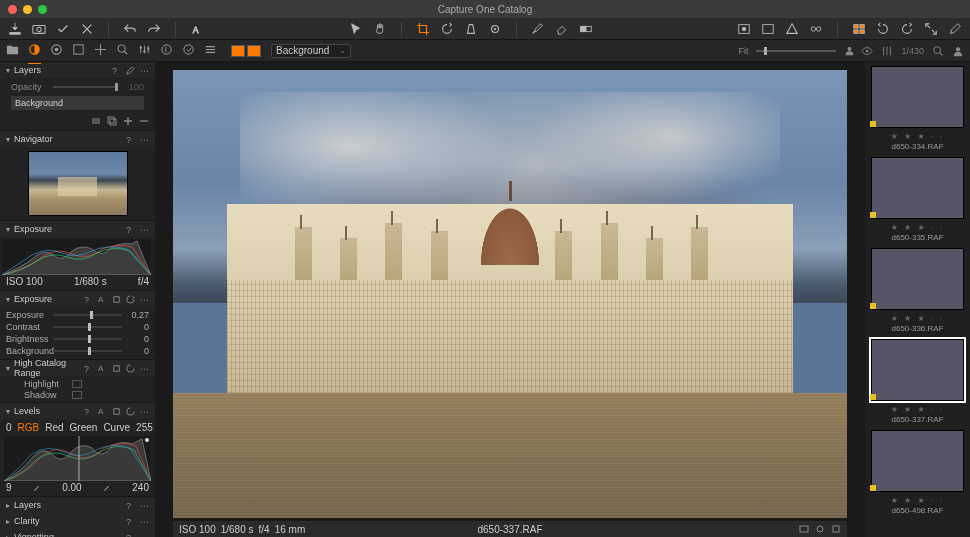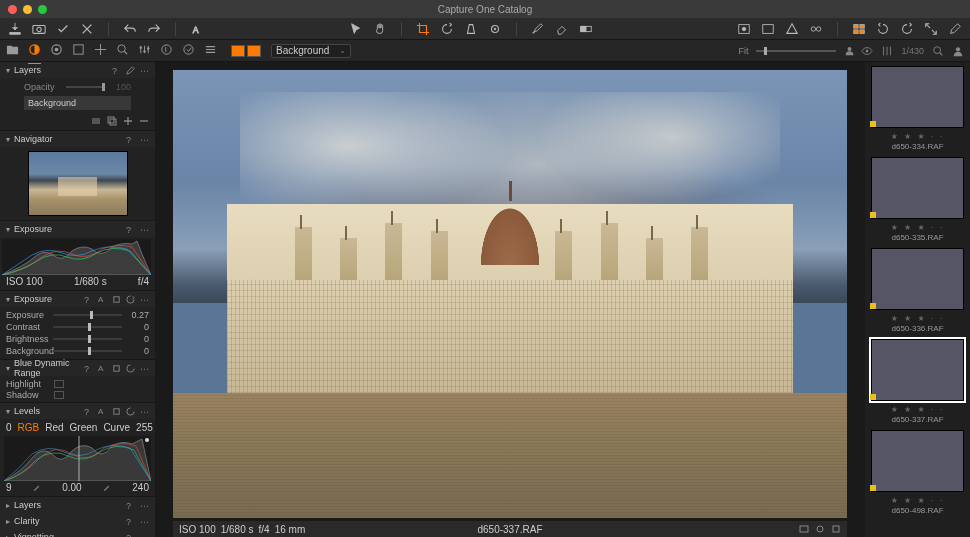--- a/index.html
+++ b/index.html
@@ -32,21 +32,21 @@
 .rightzoom svg{width:12px;height:12px;fill:#8a8a8a}
 .rightzoom .count{font-size:9px;color:#777}
 .main{display:flex;height:475px}
 .leftpanel{width:155px;background:#222;overflow:hidden;display:flex;flex-direction:column}
 .section{border-bottom:1px solid #171717}
 .section-hdr{height:16px;display:flex;align-items:center;padding:0 6px;background:#262626}
 .section-hdr .tri{font-size:8px;color:#999;margin-right:4px}
 .section-hdr .name{font-size:9px;color:#ccc;flex:1}
 .section-hdr .tools{display:flex;gap:5px}
 .section-hdr .tools svg,.section-hdr .tools span{width:9px;height:9px;font-size:9px;color:#888;fill:#888}
-.layers-body{padding:2px 24px}
+.layers-body{padding:2px 11px}
 .opacity-row{display:flex;align-items:center;gap:4px;height:14px}
 .opacity-row .lbl{font-size:9px;color:#888;width:38px}
 .opacity-row .track{flex:1;height:2px;background:#444;position:relative}
 .opacity-row .track::after{content:"";position:absolute;right:0;top:-3px;width:3px;height:8px;background:#999}
 .opacity-row .val{width:22px;text-align:right;font-size:9px;color:#555}
 .layerlist{margin-top:2px}
 .layerlist .item{background:#383838;padding:2px 4px;font-size:9px;color:#ccc}
 .layerbtns{display:flex;justify-content:flex-end;gap:6px;padding:4px 6px}
 .layerbtns svg{width:10px;height:10px;fill:#888}
 .nav-body{padding:4px;display:flex;justify-content:center}
@@ -55,21 +55,21 @@
 .histo-body{padding:2px}
 .histo-canvas{width:149px;height:36px;background:#1a1a1a;position:relative;overflow:hidden}
 .histo-canvas svg{position:absolute;inset:0}
 .histo-info{display:flex;justify-content:space-between;padding:1px 4px;font-size:8px;color:#999}
 .expo-body{padding:2px 6px}
 .slider-row{display:flex;align-items:center;height:12px;gap:3px}
 .slider-row .lbl{font-size:9px;color:#aaa;width:44px}
 .slider-row .track{flex:1;height:2px;background:#3a3a3a;position:relative}
 .slider-row .track .knob{position:absolute;top:-3px;width:3px;height:8px;background:#bbb}
 .slider-row .val{width:24px;text-align:right;font-size:9px;color:#aaa}
-.hdr-body{padding:2px 6px}
+.hdr-body{padding:2px 24px}
 .hdr-row{display:flex;align-items:center;height:11px;gap:4px}
 .hdr-row .lbl{font-size:9px;color:#aaa;width:44px}
 .hdr-row .box{width:10px;height:8px;border:1px solid #555}
 .levels-body{padding:2px 4px}
 .levels-tabs{display:flex;gap:6px;font-size:8px;color:#888;padding:1px 2px;align-items:center}
 .levels-tabs .sel{color:#ff7a00}
 .levels-tabs .lt{cursor:default}
 .levels-tabs .end{margin-left:auto}
 .levels-canvas{width:147px;height:45px;background:#1a1a1a;position:relative;margin-top:2px}
 .levels-canvas svg{position:absolute;inset:0}
@@ -428,21 +428,21 @@
               <div class="knob" style="left:50%"></div>
             </div>
      <span class="val">0</span>
    </div>
         </div>
     </div>
 
     <div class="section">
       <div class="section-hdr">
         <span class="tri">▾</span>
-        <span class="name">Blue Dynamic Range</span>
+        <span class="name">High Catalog Range</span>
         <div class="tools">
             <span>?</span>
             <span style="font-size:8px">A</span>
             <svg viewBox="0 0 10 10">
               <rect x="2" y="2" width="6" height="6" fill="none" stroke="#888"></rect>
             </svg>
             <svg viewBox="0 0 10 10">
               <path d="M5 1a4 4 0 104 4" fill="none" stroke="#888"></path>
             </svg>
             <span>⋯</span>

